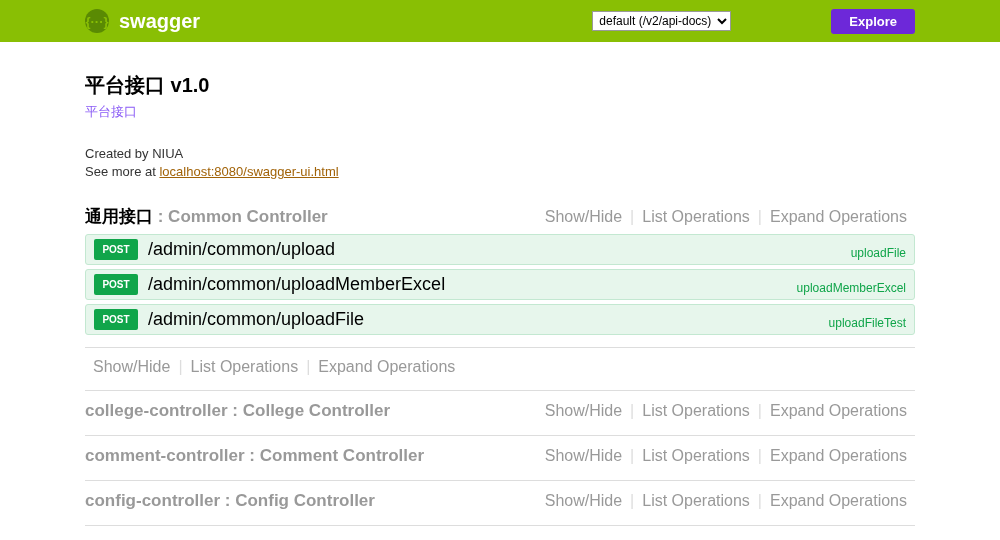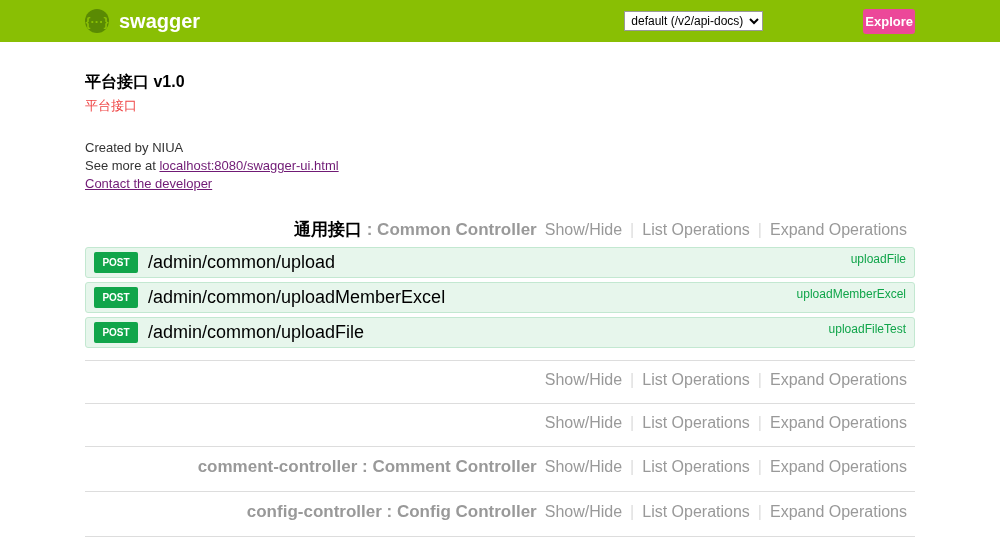--- a/index.html
+++ b/index.html
@@ -37,57 +37,57 @@
   font-weight: bold;
 }
 .header-right { display: flex; align-items: center; gap: 100px; }
 .api-select {
   font-size: 12px;
   padding: 1px 2px;
   border: 1px solid #999;
   background: white;
 }
 .explore-btn {
-  background: #ec4899;
+  background: #6d28d9;
   color: white;
   border: none;
-  padding: 5px 2px;
+  padding: 5px 18px;
   font-size: 13px;
   font-weight: bold;
   border-radius: 3px;
   cursor: pointer;
 }
 
 .container {
   width: 830px;
   margin: 0 auto;
   padding-top: 30px;
 }
 .api-title {
-  font-size: 16px;
+  font-size: 20px;
   font-weight: bold;
   color: #000;
   margin-bottom: 4px;
 }
 .api-subtitle {
   font-size: 13px;
-  color: #ef4444;
+  color: #8b5cf6;
   margin-bottom: 24px;
 }
 .api-meta { font-size: 13px; line-height: 1.4; margin-bottom: 24px; }
-.api-meta a { color: #701a75; text-decoration: underline; }
+.api-meta a { color: #a16207; text-decoration: underline; }
 
 .resource {
   border-bottom: 1px solid #ddd;
   padding-bottom: 8px;
   margin-bottom: 10px;
 }
 .resource-header {
   display: flex;
-  justify-content: flex-end;
+  justify-content: space-between;
   align-items: baseline;
   margin-bottom: 6px;
 }
 .resource-title {
   font-size: 17px;
   font-weight: bold;
   color: #999;
 }
 .resource.expanded .resource-title .name-part { color: #000; }
 .resource.expanded .resource-title .label-part { color: #999; }
@@ -105,21 +105,21 @@
 .resource-sep {
   color: #ddd;
 }
 
 .operation {
   background: #e7f0f7;
   border: 1px solid #c3d9ec;
   border-radius: 3px;
   margin: 4px 0;
   display: flex;
-  align-items: flex-start;
+  align-items: flex-end;
   padding: 4px 8px;
 }
 .operation.post { background: #e7f6ec; border-color: #c3e8d1; }
 .method-badge {
   background: #10a54a;
   color: white;
   font-size: 10px;
   font-weight: bold;
   padding: 5px 0;
   width: 44px;
@@ -161,23 +161,20 @@
   <h1 class="api-title">平台接口 v1.0</h1>
   <div class="api-subtitle">平台接口</div>
 
   <div class="api-meta">
     <div>
       <span>Created by </span><span>NIUA</span>
     </div>
     <div>
       <span>See more at </span><a href="#">localhost:8080/swagger-ui.html</a>
     </div>
-    <div>
-      <a href="#">Contact the developer</a>
-    </div>
   </div>
 
   <div id="resources">
       <div class="resource expanded">
         <div class="resource-header">
           <div class="resource-title"><span class="name-part">通用接口</span><span class="label-part"> : </span><span class="label-part">Common Controller</span></div>
           <div class="resource-actions">
             <span class="resource-action">Show/Hide</span>
             <span class="resource-sep">|</span>
             <span class="resource-action">List Operations</span>
@@ -207,20 +204,21 @@
             <span class="resource-action">Show/Hide</span>
             <span class="resource-sep">|</span>
             <span class="resource-action">List Operations</span>
             <span class="resource-sep">|</span>
             <span class="resource-action">Expand Operations</span>
           </div>
         </div>
       </div>
       <div class="resource">
         <div class="resource-header">
+          <div class="resource-title"><span class="name-part">college-controller</span><span class="label-part"> : </span><span class="label-part">College Controller</span></div>
           <div class="resource-actions">
             <span class="resource-action">Show/Hide</span>
             <span class="resource-sep">|</span>
             <span class="resource-action">List Operations</span>
             <span class="resource-sep">|</span>
             <span class="resource-action">Expand Operations</span>
           </div>
         </div>
       </div>
       <div class="resource">

